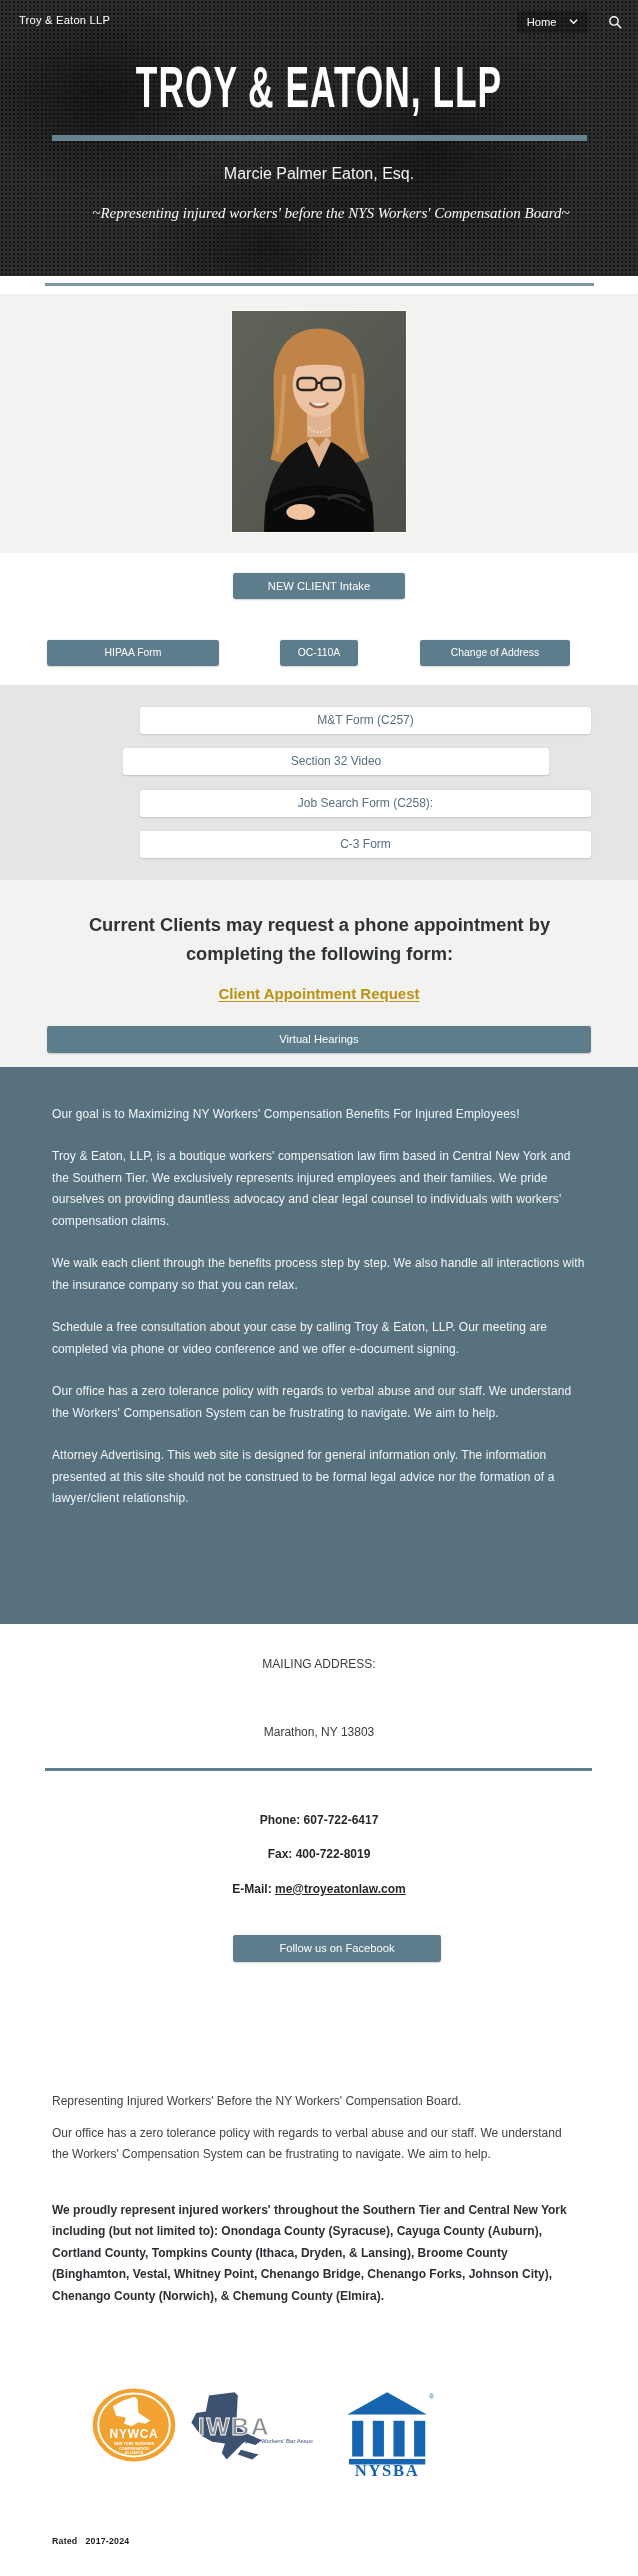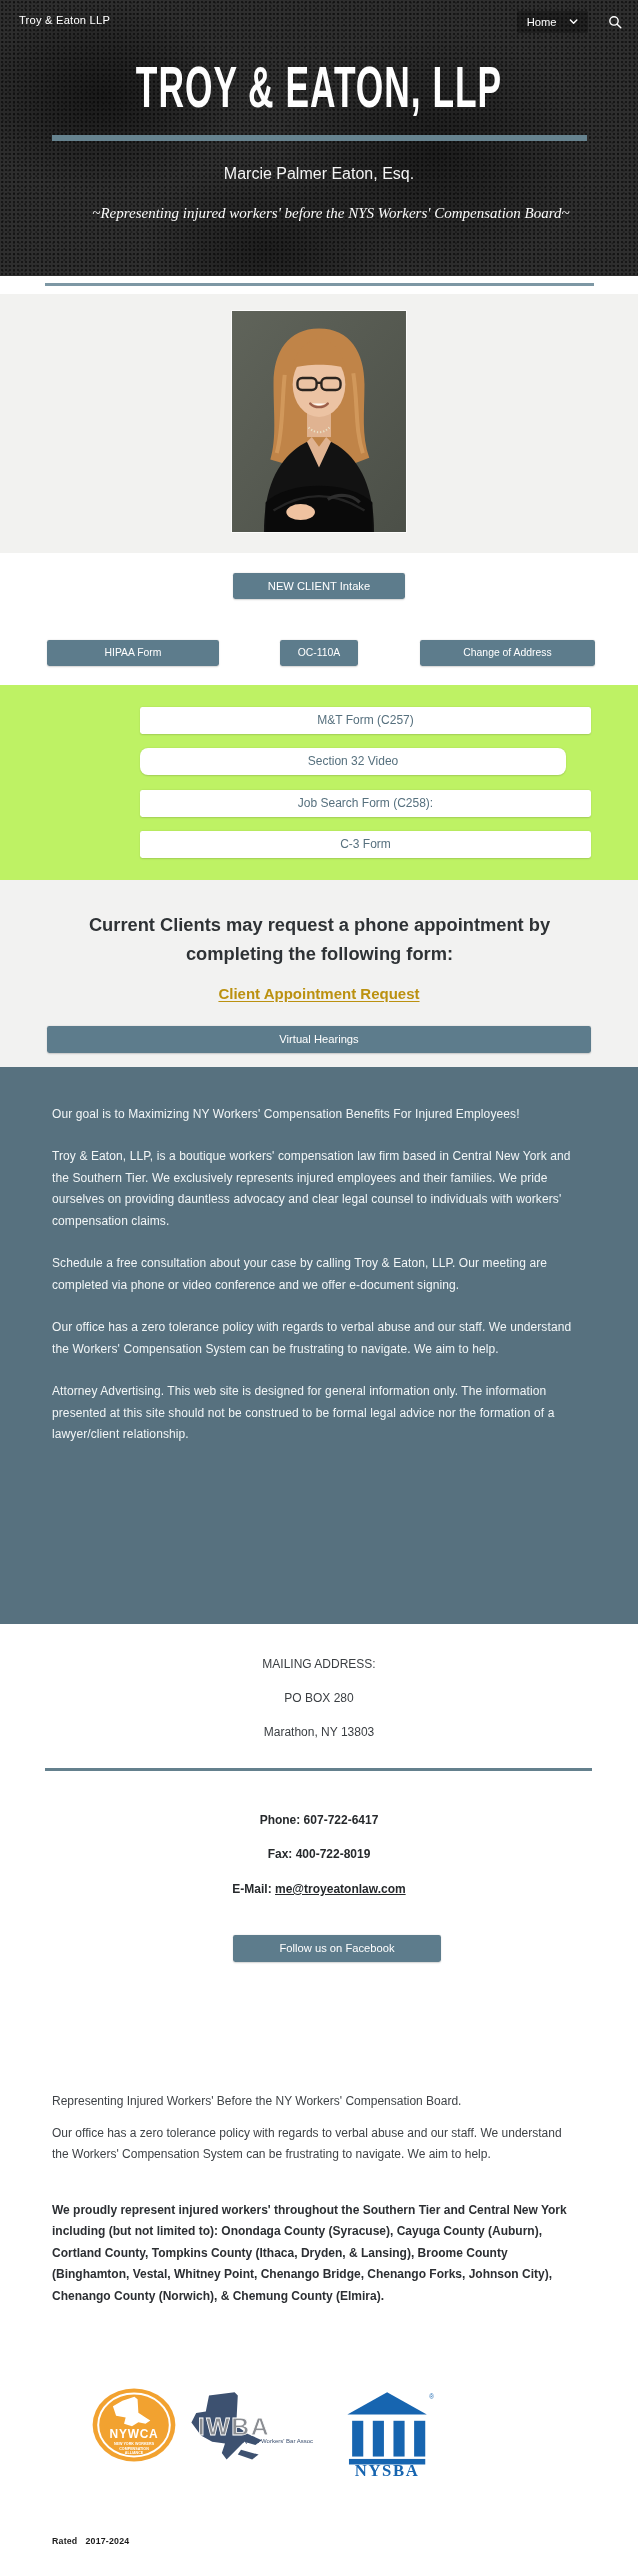--- a/index.html
+++ b/index.html
@@ -45,21 +45,21 @@
        background:#5d7c8c;color:#fff;font-size:10.4px;border-radius:2.4px;cursor:pointer;
        box-shadow:0 0.8px 1.6px rgba(0,0,0,.18);font-stretch:condensed;}
   .btn-white{position:absolute;display:flex;align-items:center;justify-content:center;
        background:#fff;color:#56707e;font-size:12px;border-radius:2.4px;cursor:pointer;
        box-shadow:0 0.8px 1.6px rgba(0,0,0,.15);font-stretch:condensed;}
 
   
   .cta-section{position:relative;width:638px;height:132px;background:#fff;}
 
   
-  .forms-section{position:relative;width:638px;height:195px;background:#bef264;}
+  .forms-section{position:relative;width:638px;height:195px;background:#e5e5e5;}
 
   
   .appt-section{position:relative;width:638px;height:187px;background:#f2f2f1;}
   .appt-heading{position:absolute;top:30px;left:64px;width:511px;text-align:center;
       font-size:18.3px;line-height:29.5px;font-weight:700;color:#2e3235;font-stretch:condensed;}
   .appt-link{position:absolute;top:105px;left:0;width:638px;text-align:center;}
   .appt-link a{color:#bb9110;font-weight:700;font-size:15px;text-decoration:underline;
       text-underline-offset:2.4px;cursor:pointer;font-stretch:condensed;}
 
   
@@ -161,50 +161,50 @@
       <path d="M52 250 C90 226 128 226 166 250" stroke="#242424" stroke-width="3" fill="none"></path>
       <path d="M120 236 C134 228 150 230 160 240" stroke="#2e2e2e" stroke-width="4" fill="none"></path>
       <ellipse cx="86" cy="252" rx="18" ry="10" fill="#efc2a0"></ellipse>
     </svg>
   </div>
 
   <div class="cta-section">
     <div class="btn" style="left:233px;top:20px;width:172px;height:26px;font-size:11.2px;">NEW CLIENT Intake</div>
     <div class="btn" style="left:47px;top:87px;width:172px;height:26px;">HIPAA Form</div>
     <div class="btn" style="left:280px;top:87px;width:78px;height:26px;">OC-110A</div>
-    <div class="btn" style="left:420px;top:87px;width:175px;height:26px;">Change of Address</div>
+    <div class="btn" style="left:420px;top:87px;width:150px;height:26px;">Change of Address</div>
   </div>
 
   <div class="forms-section">
     <div class="btn-white" style="left:140px;top:22.3px;width:451px;height:27px;">M&amp;T Form (C257)</div>
-    <div class="btn-white" style="left:140px;top:63px;width:426px;height:27px;border-radius:8px;">Section 32 Video</div>
+    <div class="btn-white" style="left:123px;top:63px;width:426px;height:27px;">Section 32 Video</div>
     <div class="btn-white" style="left:140px;top:105px;width:451px;height:27px;">Job Search Form (C258):</div>
     <div class="btn-white" style="left:140px;top:146px;width:451px;height:27px;">C-3 Form</div>
   </div>
 
   <div class="appt-section">
     <div class="appt-heading">Current Clients may request a phone appointment by completing the following form:</div>
     <div class="appt-link">
       <a>Client Appointment Request</a>
     </div>
     <div class="btn" style="left:47px;top:146px;width:544px;height:27px;font-size:11.2px;">Virtual Hearings</div>
   </div>
 
   <div class="about-section">
     <p>Our goal is to Maximizing NY Workers' Compensation Benefits For Injured Employees!</p>
     <p>Troy &amp; Eaton, LLP, is a boutique workers' compensation law firm based in Central New York and the Southern Tier. We exclusively represents injured employees and their families. We pride ourselves on providing dauntless advocacy and clear legal counsel to individuals with workers' compensation claims.</p>
+    <p>We walk each client through the benefits process step by step. We also handle all interactions with the insurance company so that you can relax.</p>
     <p>Schedule a free consultation about your case by calling Troy &amp; Eaton, LLP. Our meeting are completed via phone or video conference and we offer e-document signing.</p>
     <p>Our office has a zero tolerance policy with regards to verbal abuse and our staff. We understand the Workers' Compensation System can be frustrating to navigate. We aim to help.</p>
     <p>Attorney Advertising. This web site is designed for general information only. The information presented at this site should not be construed to be formal legal advice nor the formation of a lawyer/client relationship.</p>
   </div>
 
   <div class="bottom-section">
 
     <div class="center-line" style="top:33px;">MAILING ADDRESS:</div>
-    <div class="center-line" style="top:67px;">PO BOX 280</div>
     <div class="center-line" style="top:101px;">Marathon, NY 13803</div>
 
     <div class="mid-divider"></div>
 
     <div class="contact-bold" style="top:189px;text-align:center;">Phone: 607-722-6417</div>
     <div class="contact-bold" style="top:223px;">Fax: 400-722-8019</div>
     <div class="contact-bold" style="top:258px;">
       <span>E-Mail: </span><a>me@troyeatonlaw.com</a>
     </div>
 

